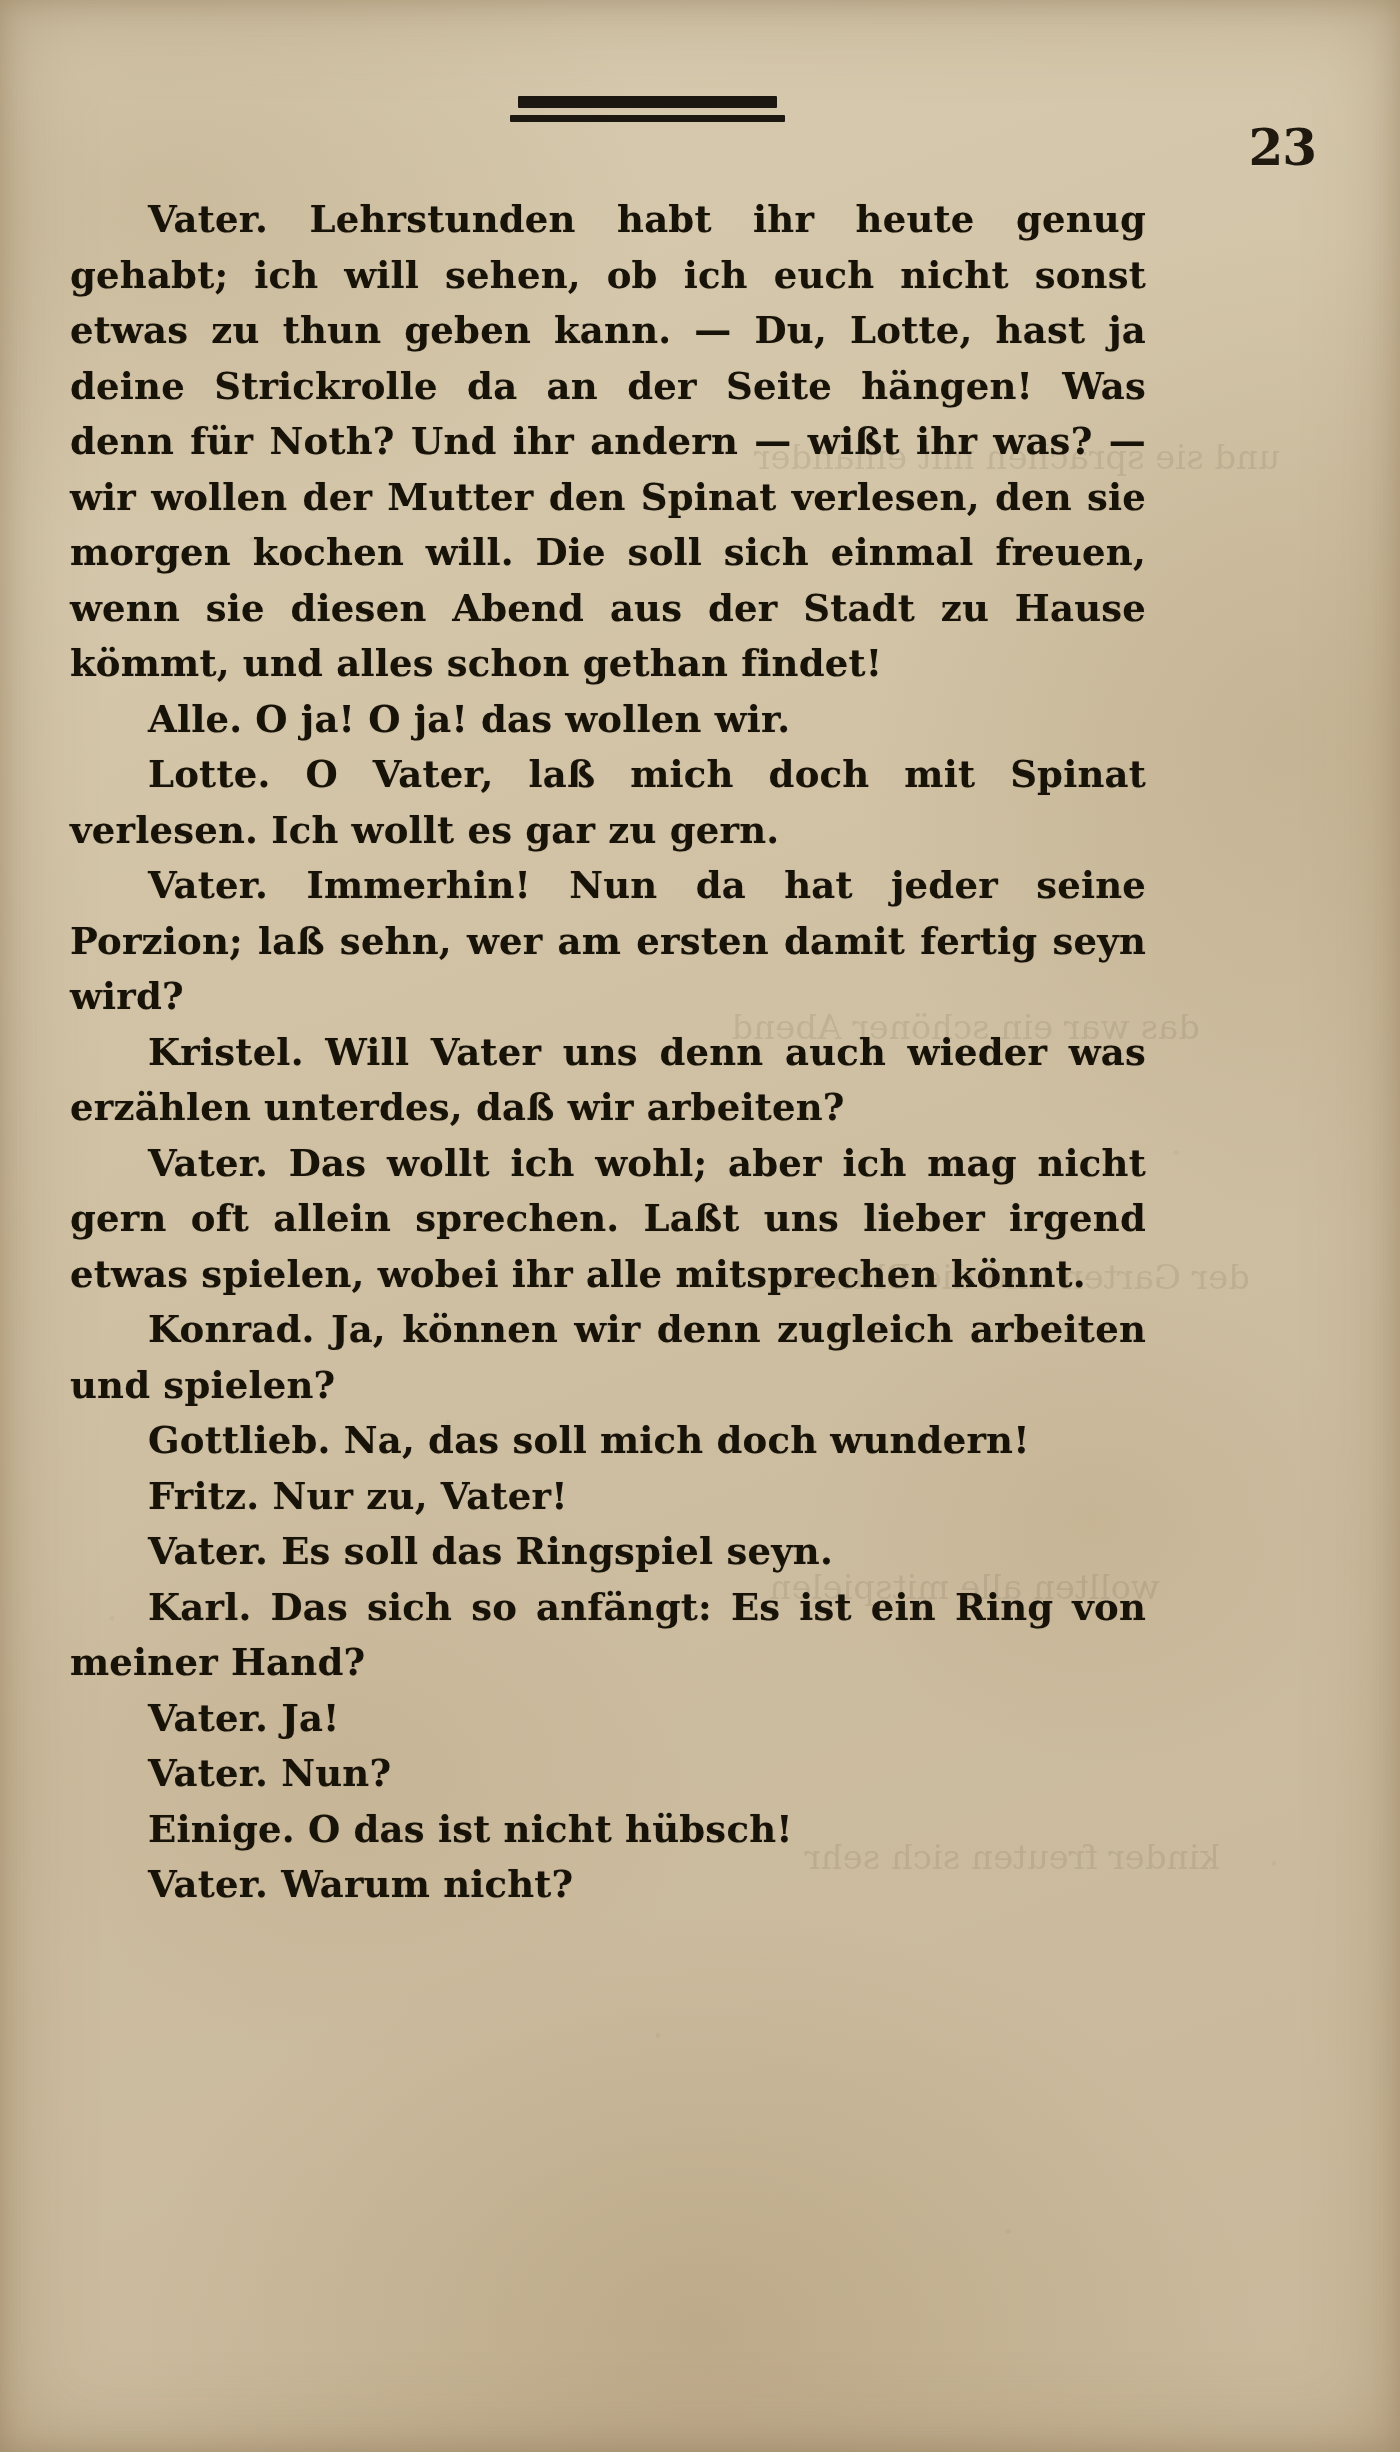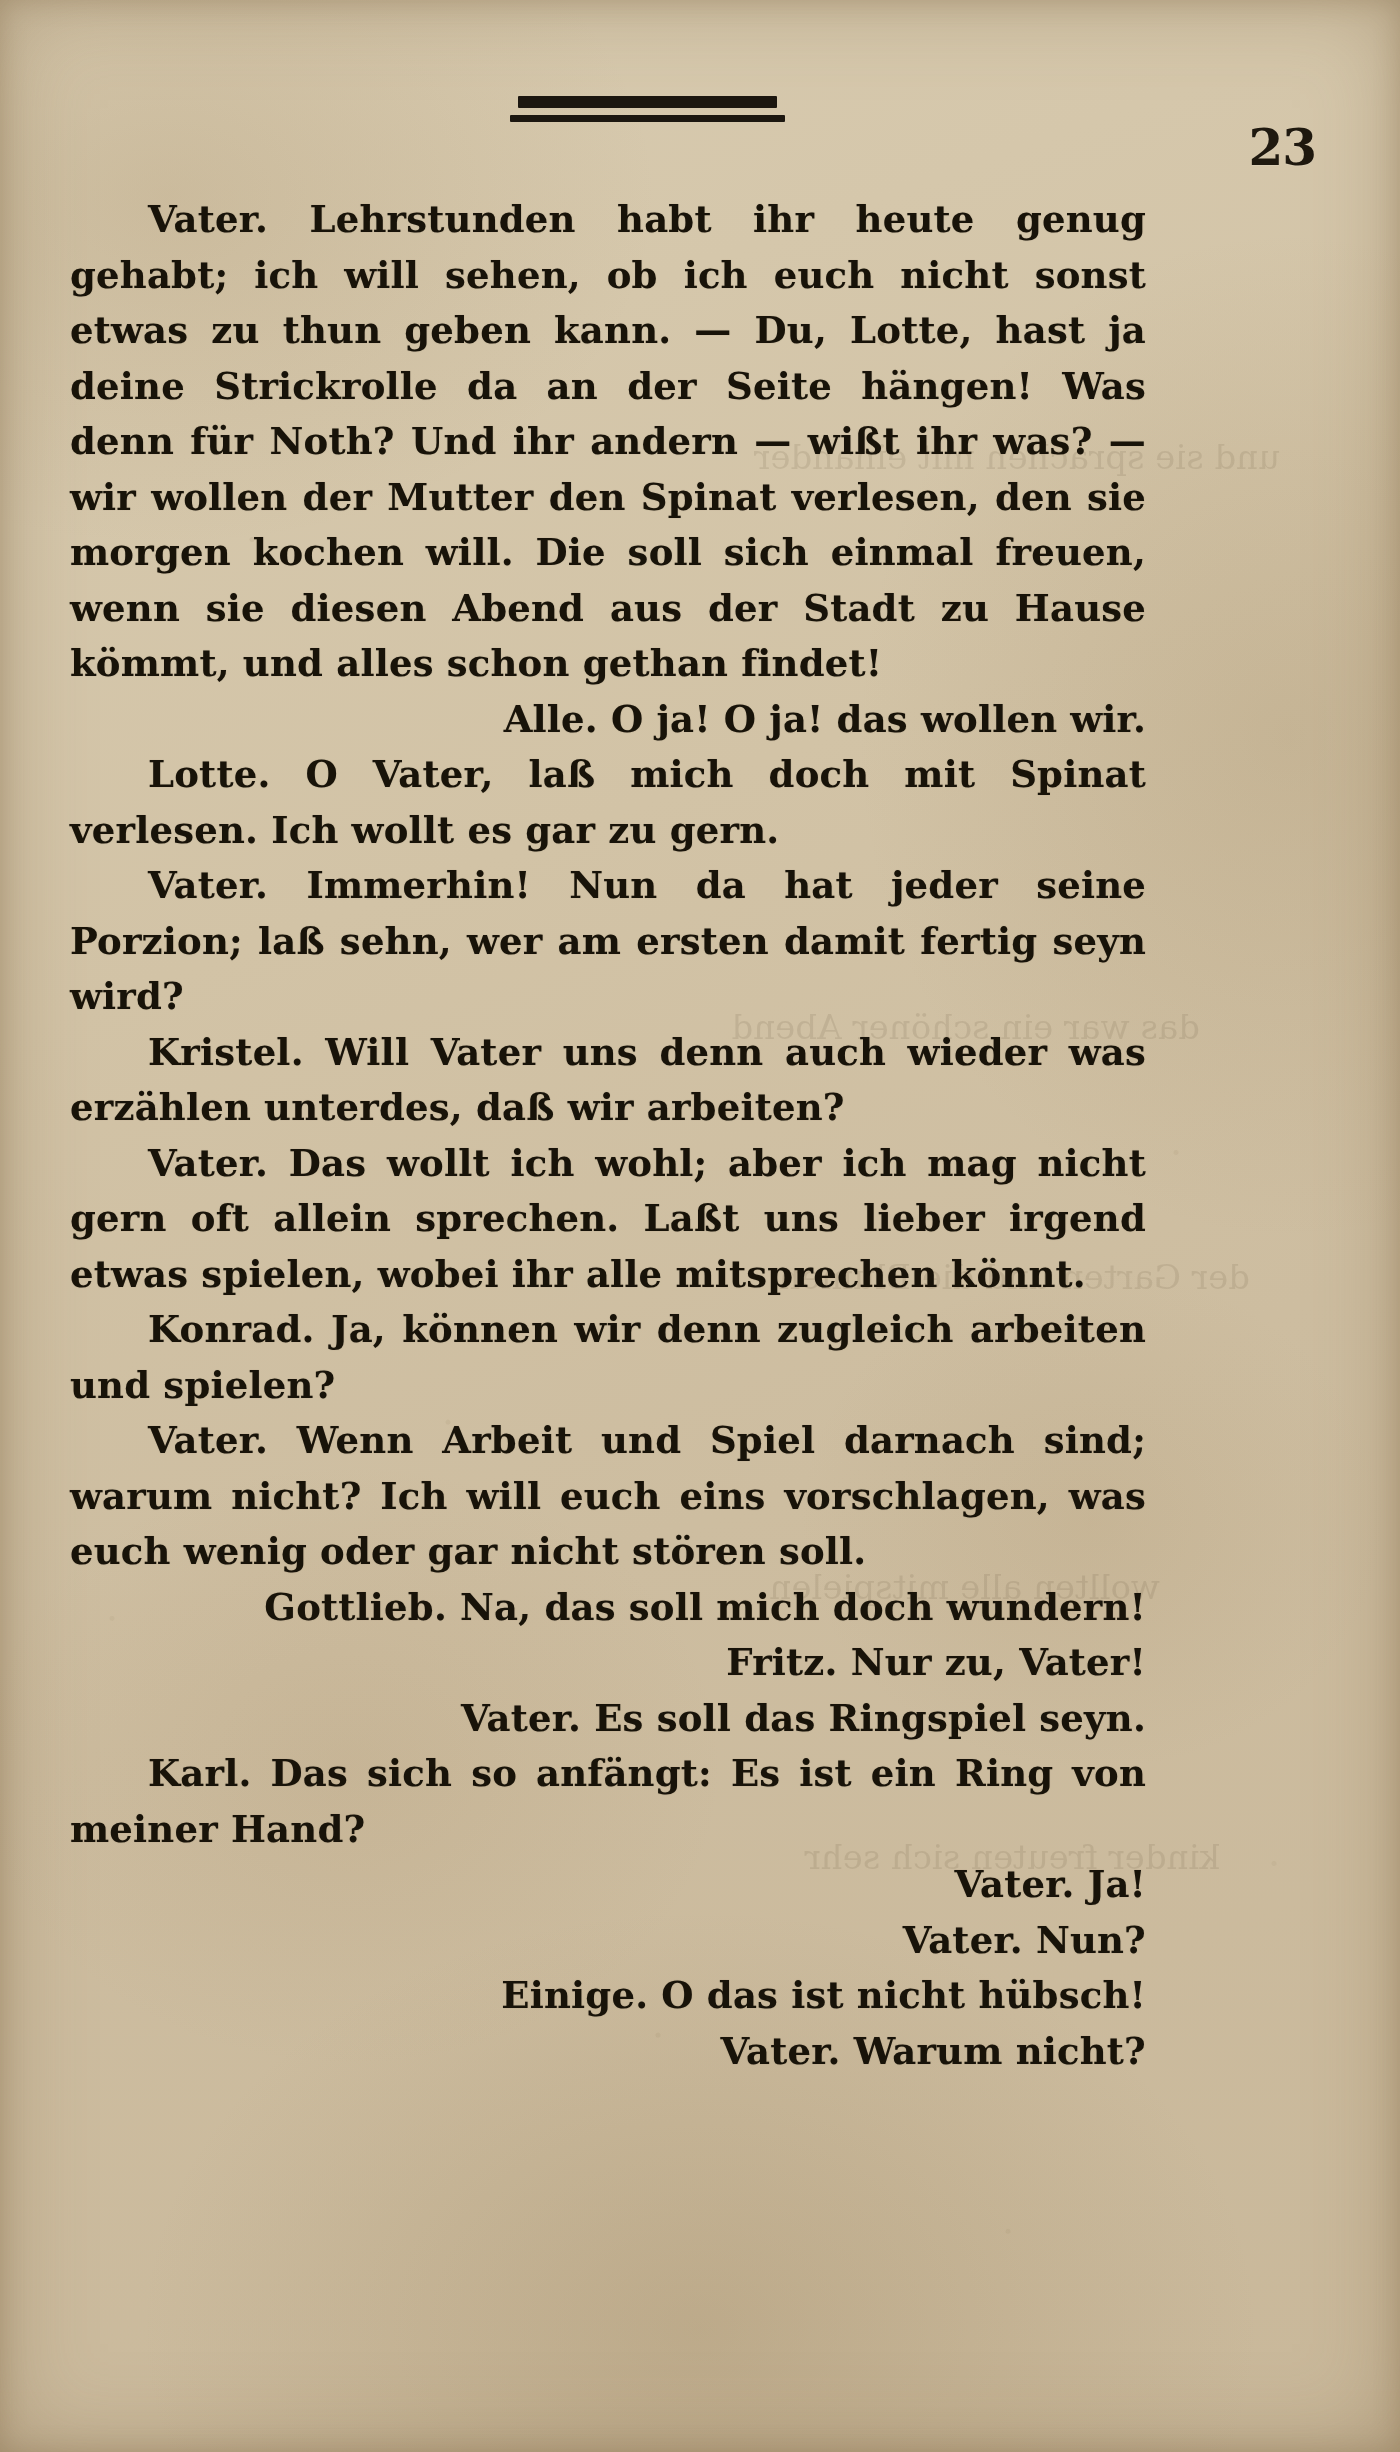--- a/index.html
+++ b/index.html
@@ -118,21 +118,21 @@
     letter-spacing: 0.2px;
     font-weight: 600;
     text-shadow: 0 0 1px rgba(40,28,12,0.25);
   }
 
   .para {
     margin: 0 16px 0 0;
     text-indent: 78px;
   }
   .para.short {
-    text-align: right;
+    text-align: left;
   }
   .speaker {
     font-family: "DejaVu Serif", serif;
     font-weight: 700;
   }
   .strong-line {
     font-weight: 700;
   }
 
   
@@ -205,24 +205,20 @@
       <p class="para">
         <span class="speaker">Vater.</span>
         <span>Das wollt ich wohl; aber ich mag nicht gern oft allein sprechen. Laßt uns lieber irgend etwas spielen, wobei ihr alle mitsprechen könnt.</span>
       </p>
 
       <p class="para">
         <span class="speaker">Konrad.</span>
         <span>Ja, können wir denn zugleich arbeiten und spielen?</span>
       </p>
 
-      <p class="para">
-        <span class="speaker">Vater.</span>
-        <span>Wenn Arbeit und Spiel darnach sind; warum nicht? Ich will euch eins vorschlagen, was euch wenig oder gar nicht stören soll.</span>
-      </p>
 
       <p class="para short">
         <span class="speaker">Gottlieb.</span>
         <span>Na, das soll mich doch wundern!</span>
       </p>
 
       <p class="para short">
         <span class="speaker">Fritz.</span>
         <span>Nur zu, Vater!</span>
       </p>

